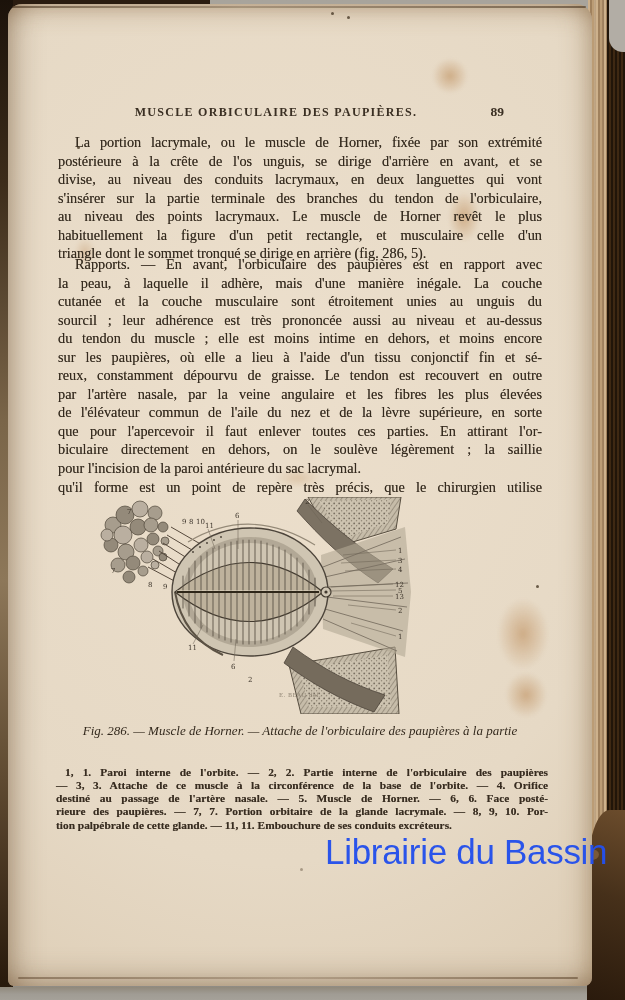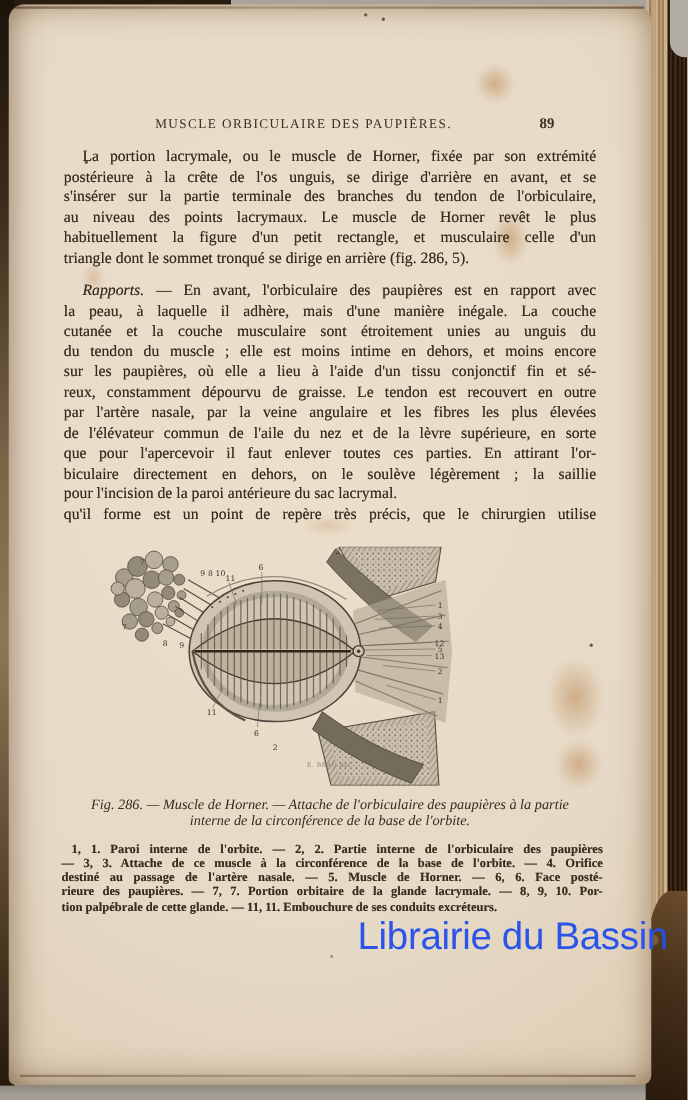--- a/index.html
+++ b/index.html
@@ -43,33 +43,33 @@
   .fox1{left:497px;top:598px;width:52px;height:72px;}
   .fox2{left:505px;top:672px;width:42px;height:46px;}
   .fox3{left:432px;top:58px;width:36px;height:36px;}
   .fox4{left:448px;top:192px;width:32px;height:50px;}
   .fox5{left:74px;top:238px;width:22px;height:28px;opacity:.6;}
   .fox6{left:274px;top:468px;width:48px;height:20px;opacity:.5;}
   .speck{position:absolute;width:3px;height:3px;border-radius:50%;background:#4a3b28;opacity:.8;z-index:11;}
 
   
   .header{position:absolute;left:58px;top:105px;width:484px;height:18px;color:#3a2f23;z-index:12;}
-  .running-title{position:absolute;left:12px;right:60px;text-align:center;font-size:12px;font-weight:400;
+  .running-title{position:absolute;left:12px;right:60px;text-align:center;font-size:12px;font-weight:700;
     letter-spacing:1.3px;color:#3a2f23;}
   .page-number{position:absolute;right:38px;top:-1px;font-size:13.5px;color:#3a2f23;font-weight:bold;}
 
   .para{position:absolute;left:58px;width:484px;font-size:14.3px;line-height:18.55px;color:#342a1e;
     text-shadow:0 0 .4px rgba(52,42,30,.6);z-index:12;}
   .p1{top:133px;}
   .p2{top:255px;}
   .tline{text-align:justify;text-align-last:justify;}
   .tline.last{text-align-last:left;}
   .p1 > .tline:first-child{text-indent:17px;}
   .p2 > .tline.lead-line{text-indent:17px;}
-  .ital{font-style:italic;}
+  .ital{}
 
   .figure-wrap{position:absolute;left:93px;top:497px;width:380px;height:217px;z-index:12;}
 
   .caption{position:absolute;left:58px;top:724px;width:484px;text-align:center;font-style:italic;
     font-size:13px;line-height:14.6px;color:#342a1e;z-index:12;}
   .legend{position:absolute;left:56px;top:766px;width:492px;font-size:11.4px;line-height:13.15px;
     color:#372c20;z-index:12;text-shadow:0 0 .3px rgba(55,44,32,.5);font-weight:bold;}
   .legend > div:first-child{text-indent:9px;}
 
   .watermark{position:absolute;left:294px;top:832px;font-family:"Liberation Sans",sans-serif;
@@ -104,31 +104,33 @@
   <div class="speck" style="left:300px;top:868px;opacity:.4"></div>
 
   <div class="header">
     <div class="running-title">MUSCLE ORBICULAIRE DES PAUPIÈRES.</div>
     <div class="page-number">89</div>
   </div>
 
   <div class="para p1">
       <div class="tline">La portion lacrymale, ou le muscle de Horner, fixée par son extrémité</div>
       <div class="tline">postérieure à la crête de l'os unguis, se dirige d'arrière en avant, et se</div>
+      <div class="tline">divise, au niveau des conduits lacrymaux, en deux languettes qui vont</div>
       <div class="tline">s'insérer sur la partie terminale des branches du tendon de l'orbiculaire,</div>
       <div class="tline">au niveau des points lacrymaux. Le muscle de Horner revêt le plus</div>
       <div class="tline">habituellement la figure d'un petit rectangle, et musculaire celle d'un</div>
       <div class="tline last">triangle dont le sommet tronqué se dirige en arrière (fig. 286, 5).</div>
     </div>
 
   <div class="para p2">
     <div class="tline lead-line"><span class="ital">Rapports.</span><span> — En avant, l'orbiculaire des paupières est en rapport avec</span></div>
     <div>
         <div class="tline">la peau, à laquelle il adhère, mais d'une manière inégale. La couche</div>
         <div class="tline">cutanée et la couche musculaire sont étroitement unies au unguis du</div>
+        <div class="tline">sourcil ; leur adhérence est très prononcée aussi au niveau et au-dessus</div>
         <div class="tline">du tendon du muscle ; elle est moins intime en dehors, et moins encore</div>
         <div class="tline">sur les paupières, où elle a lieu à l'aide d'un tissu conjonctif fin et sé-</div>
         <div class="tline">reux, constamment dépourvu de graisse. Le tendon est recouvert en outre</div>
         <div class="tline">par l'artère nasale, par la veine angulaire et les fibres les plus élevées</div>
         <div class="tline">de l'élévateur commun de l'aile du nez et de la lèvre supérieure, en sorte</div>
         <div class="tline">que pour l'apercevoir il faut enlever toutes ces parties. En attirant l'or-</div>
         <div class="tline">biculaire directement en dehors, on le soulève légèrement ; la saillie</div>
         <div class="tline last">pour l'incision de la paroi antérieure du sac lacrymal.</div>
         <div class="tline">qu'il forme est un point de repère très précis, que le chirurgien utilise</div>
       </div>
@@ -282,21 +284,20 @@
         <text x="305" y="116">2</text>
         <text x="305" y="142">1</text>
       </g>
 
       <text x="186" y="200" font-family="DejaVu Serif, serif" font-size="5.5" letter-spacing="0.5" fill="#8a7f6e">E. BEAU del.</text>
     </svg>
   </div>
 
   <div class="caption">
     <div>Fig. 286. — Muscle de Horner. — Attache de l'orbiculaire des paupières à la partie</div>
-    <div>interne de la circonférence de la base de l'orbite.</div>
   </div>
 
   <div class="legend">
       <div class="tline">1, 1. Paroi interne de l'orbite. — 2, 2. Partie interne de l'orbiculaire des paupières</div>
       <div class="tline">— 3, 3. Attache de ce muscle à la circonférence de la base de l'orbite. — 4. Orifice</div>
       <div class="tline">destiné au passage de l'artère nasale. — 5. Muscle de Horner. — 6, 6. Face posté-</div>
       <div class="tline">rieure des paupières. — 7, 7. Portion orbitaire de la glande lacrymale. — 8, 9, 10. Por-</div>
       <div class="tline last">tion palpébrale de cette glande. — 11, 11. Embouchure de ses conduits excréteurs.</div>
     </div>
 

